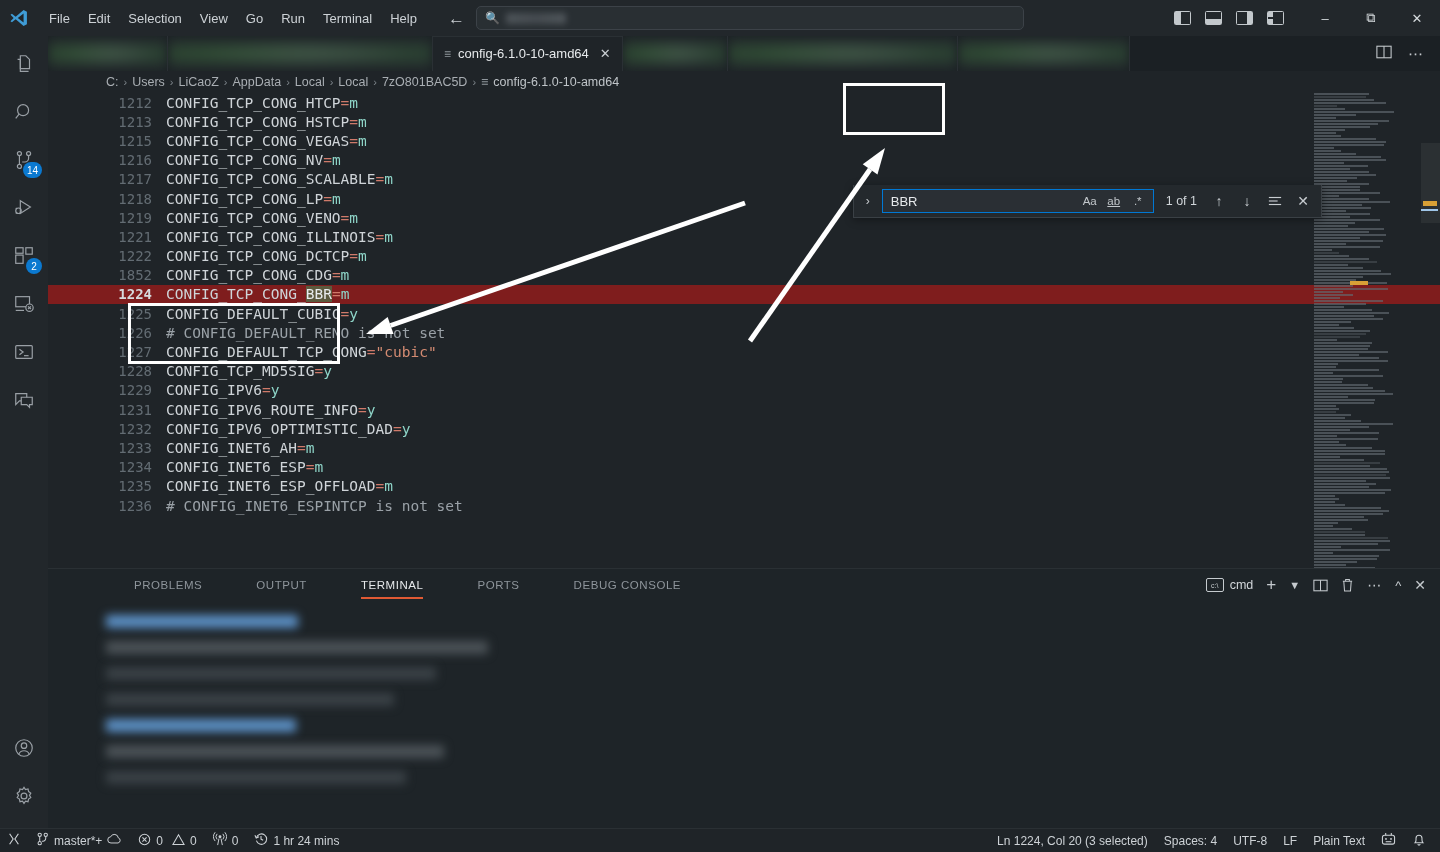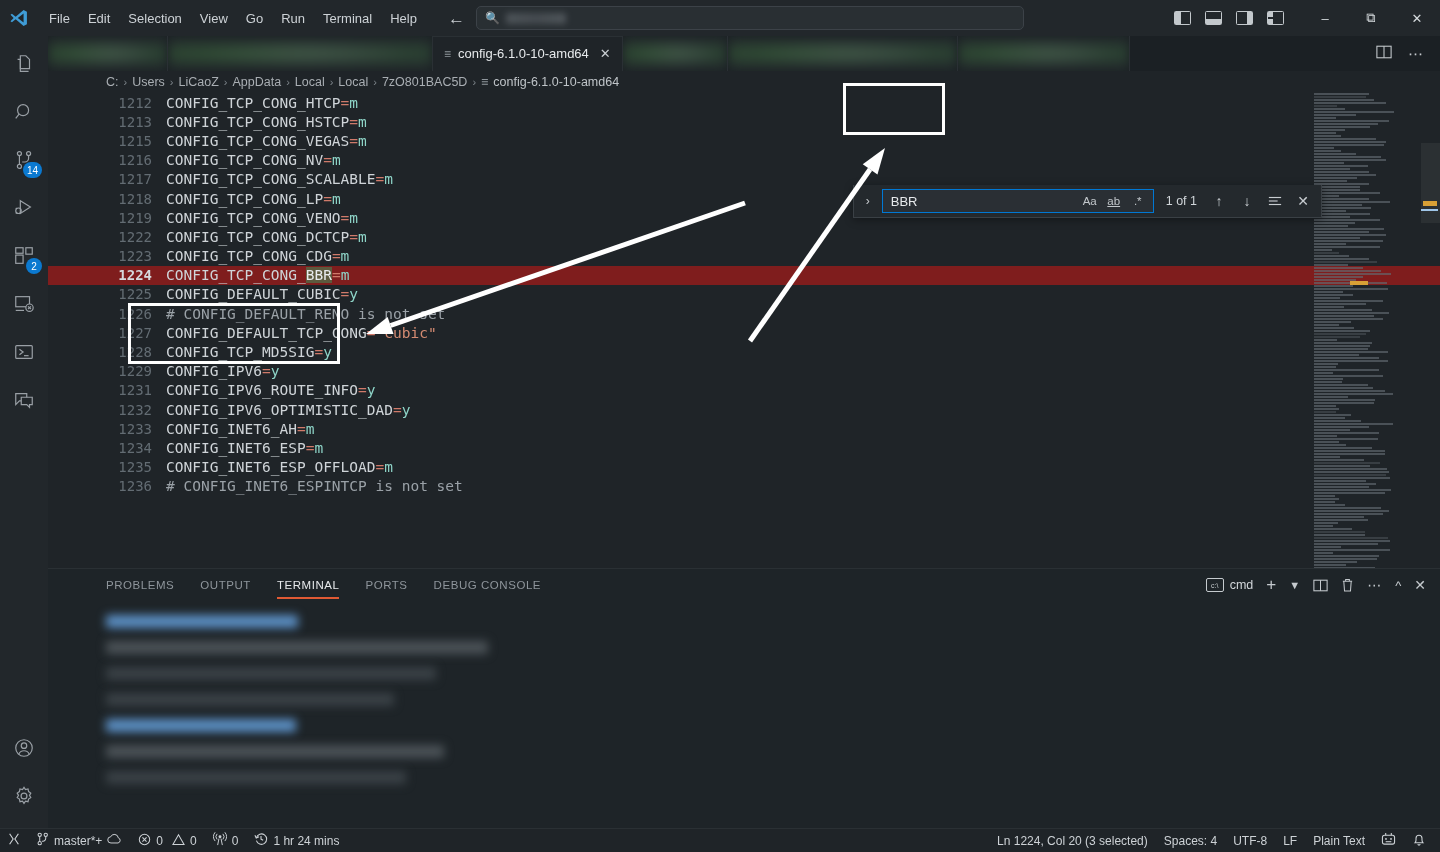--- a/index.html
+++ b/index.html
@@ -165,21 +165,21 @@
             font-size:11.5px; color:#c2c7cb; border-radius:3px; }
   .fw-count { font-size:12.5px; color:#d0d5d9; margin:0 6px 0 8px; white-space:nowrap; }
   .fw-btn { width:24px; height:24px; display:flex; align-items:center; justify-content:center;
             color:#c8cdd1; font-size:14px; border-radius:3px; }
 
   
   .panel { height: 260px; flex:0 0 260px; background:#1e2428; display:flex; flex-direction:column;
            border-top:1px solid #2a3034; }
   .paneltabs { height: 32px; flex:0 0 32px; display:flex; align-items:center; padding-left:58px; position:relative; }
   .ptab { font-size:11.5px; letter-spacing:.55px; color:#8e959b; margin-right:26px; position:relative;
-          padding: 7px 0 8px; }
+          padding: 7px 0 8px; margin-left: 28px; }
   .ptab.active { color:#e6e9eb; }
   .ptab.active::after { content:''; position:absolute; left:0; right:0; bottom:0; height:1.5px; background:#e05a34; }
   .panelactions { position:absolute; right:14px; top:0; height:32px; display:flex; align-items:center; gap:13px; color:#c5cace; }
   .cmd-pill { display:flex; align-items:center; gap:6px; }
   .cmd-box { width:18px; height:14px; border:1.2px solid #c5cace; border-radius:2px;
              font-size:7px; color:#c5cace; display:flex; align-items:center; justify-content:center; }
   .cmd-lbl { font-size:12.5px; color:#d2d6da; }
   .pa-ic { font-size:14px; color:#c5cace; display:flex; align-items:center; }
 
   .terminal { flex:1; position:relative; overflow:hidden; background:#1e2428; padding: 10px 0 0 58px; }
@@ -420,22 +420,23 @@
 
       <div class="editor">
         <div class="codearea" id="codearea">
             <div class="line"><span class="lnum">1212</span><span class="ltext"><span class="tk-key">CONFIG_TCP_CONG_HTCP</span><span class="tk-eq">=</span><span class="tk-val">m</span></span></div>
             <div class="line"><span class="lnum">1213</span><span class="ltext"><span class="tk-key">CONFIG_TCP_CONG_HSTCP</span><span class="tk-eq">=</span><span class="tk-val">m</span></span></div>
             <div class="line"><span class="lnum">1215</span><span class="ltext"><span class="tk-key">CONFIG_TCP_CONG_VEGAS</span><span class="tk-eq">=</span><span class="tk-val">m</span></span></div>
             <div class="line"><span class="lnum">1216</span><span class="ltext"><span class="tk-key">CONFIG_TCP_CONG_NV</span><span class="tk-eq">=</span><span class="tk-val">m</span></span></div>
             <div class="line"><span class="lnum">1217</span><span class="ltext"><span class="tk-key">CONFIG_TCP_CONG_SCALABLE</span><span class="tk-eq">=</span><span class="tk-val">m</span></span></div>
             <div class="line"><span class="lnum">1218</span><span class="ltext"><span class="tk-key">CONFIG_TCP_CONG_LP</span><span class="tk-eq">=</span><span class="tk-val">m</span></span></div>
             <div class="line"><span class="lnum">1219</span><span class="ltext"><span class="tk-key">CONFIG_TCP_CONG_VENO</span><span class="tk-eq">=</span><span class="tk-val">m</span></span></div>
+            <div class="line"><span class="lnum">1221</span><span class="ltext"><span class="tk-key">CONFIG_TCP_CONG_ILLINOIS</span><span class="tk-eq">=</span><span class="tk-val">m</span></span></div>
             <div class="line"><span class="lnum">1222</span><span class="ltext"><span class="tk-key">CONFIG_TCP_CONG_DCTCP</span><span class="tk-eq">=</span><span class="tk-val">m</span></span></div>
-            <div class="line"><span class="lnum">1223</span><span class="ltext"><span class="tk-key">CONFIG_TCP_CONG_CDG</span><span class="tk-eq">=</span><span class="tk-val">m</span></span></div>
+            <div class="line"><span class="lnum">1852</span><span class="ltext"><span class="tk-key">CONFIG_TCP_CONG_CDG</span><span class="tk-eq">=</span><span class="tk-val">m</span></span></div>
             <div class="line current"><span class="lnum">1224</span><span class="ltext"><span class="tk-key">CONFIG_TCP_CONG_<span class="sel-hl">BBR</span></span><span class="tk-eq">=</span><span class="tk-val">m</span></span></div>
             <div class="line"><span class="lnum">1225</span><span class="ltext"><span class="tk-key">CONFIG_DEFAULT_CUBIC</span><span class="tk-eq">=</span><span class="tk-val">y</span></span></div>
             <div class="line"><span class="lnum">1226</span><span class="ltext"><span class="tk-cmt"># CONFIG_DEFAULT_RENO is not set</span></span></div>
             <div class="line"><span class="lnum">1227</span><span class="ltext"><span class="tk-key">CONFIG_DEFAULT_TCP_CONG</span><span class="tk-eq">=</span><span class="tk-str">"cubic"</span></span></div>
             <div class="line"><span class="lnum">1228</span><span class="ltext"><span class="tk-key">CONFIG_TCP_MD5SIG</span><span class="tk-eq">=</span><span class="tk-val">y</span></span></div>
             <div class="line"><span class="lnum">1229</span><span class="ltext"><span class="tk-key">CONFIG_IPV6</span><span class="tk-eq">=</span><span class="tk-val">y</span></span></div>
             <div class="line"><span class="lnum">1231</span><span class="ltext"><span class="tk-key">CONFIG_IPV6_ROUTE_INFO</span><span class="tk-eq">=</span><span class="tk-val">y</span></span></div>
             <div class="line"><span class="lnum">1232</span><span class="ltext"><span class="tk-key">CONFIG_IPV6_OPTIMISTIC_DAD</span><span class="tk-eq">=</span><span class="tk-val">y</span></span></div>
             <div class="line"><span class="lnum">1233</span><span class="ltext"><span class="tk-key">CONFIG_INET6_AH</span><span class="tk-eq">=</span><span class="tk-val">m</span></span></div>
             <div class="line"><span class="lnum">1234</span><span class="ltext"><span class="tk-key">CONFIG_INET6_ESP</span><span class="tk-eq">=</span><span class="tk-val">m</span></span></div>

